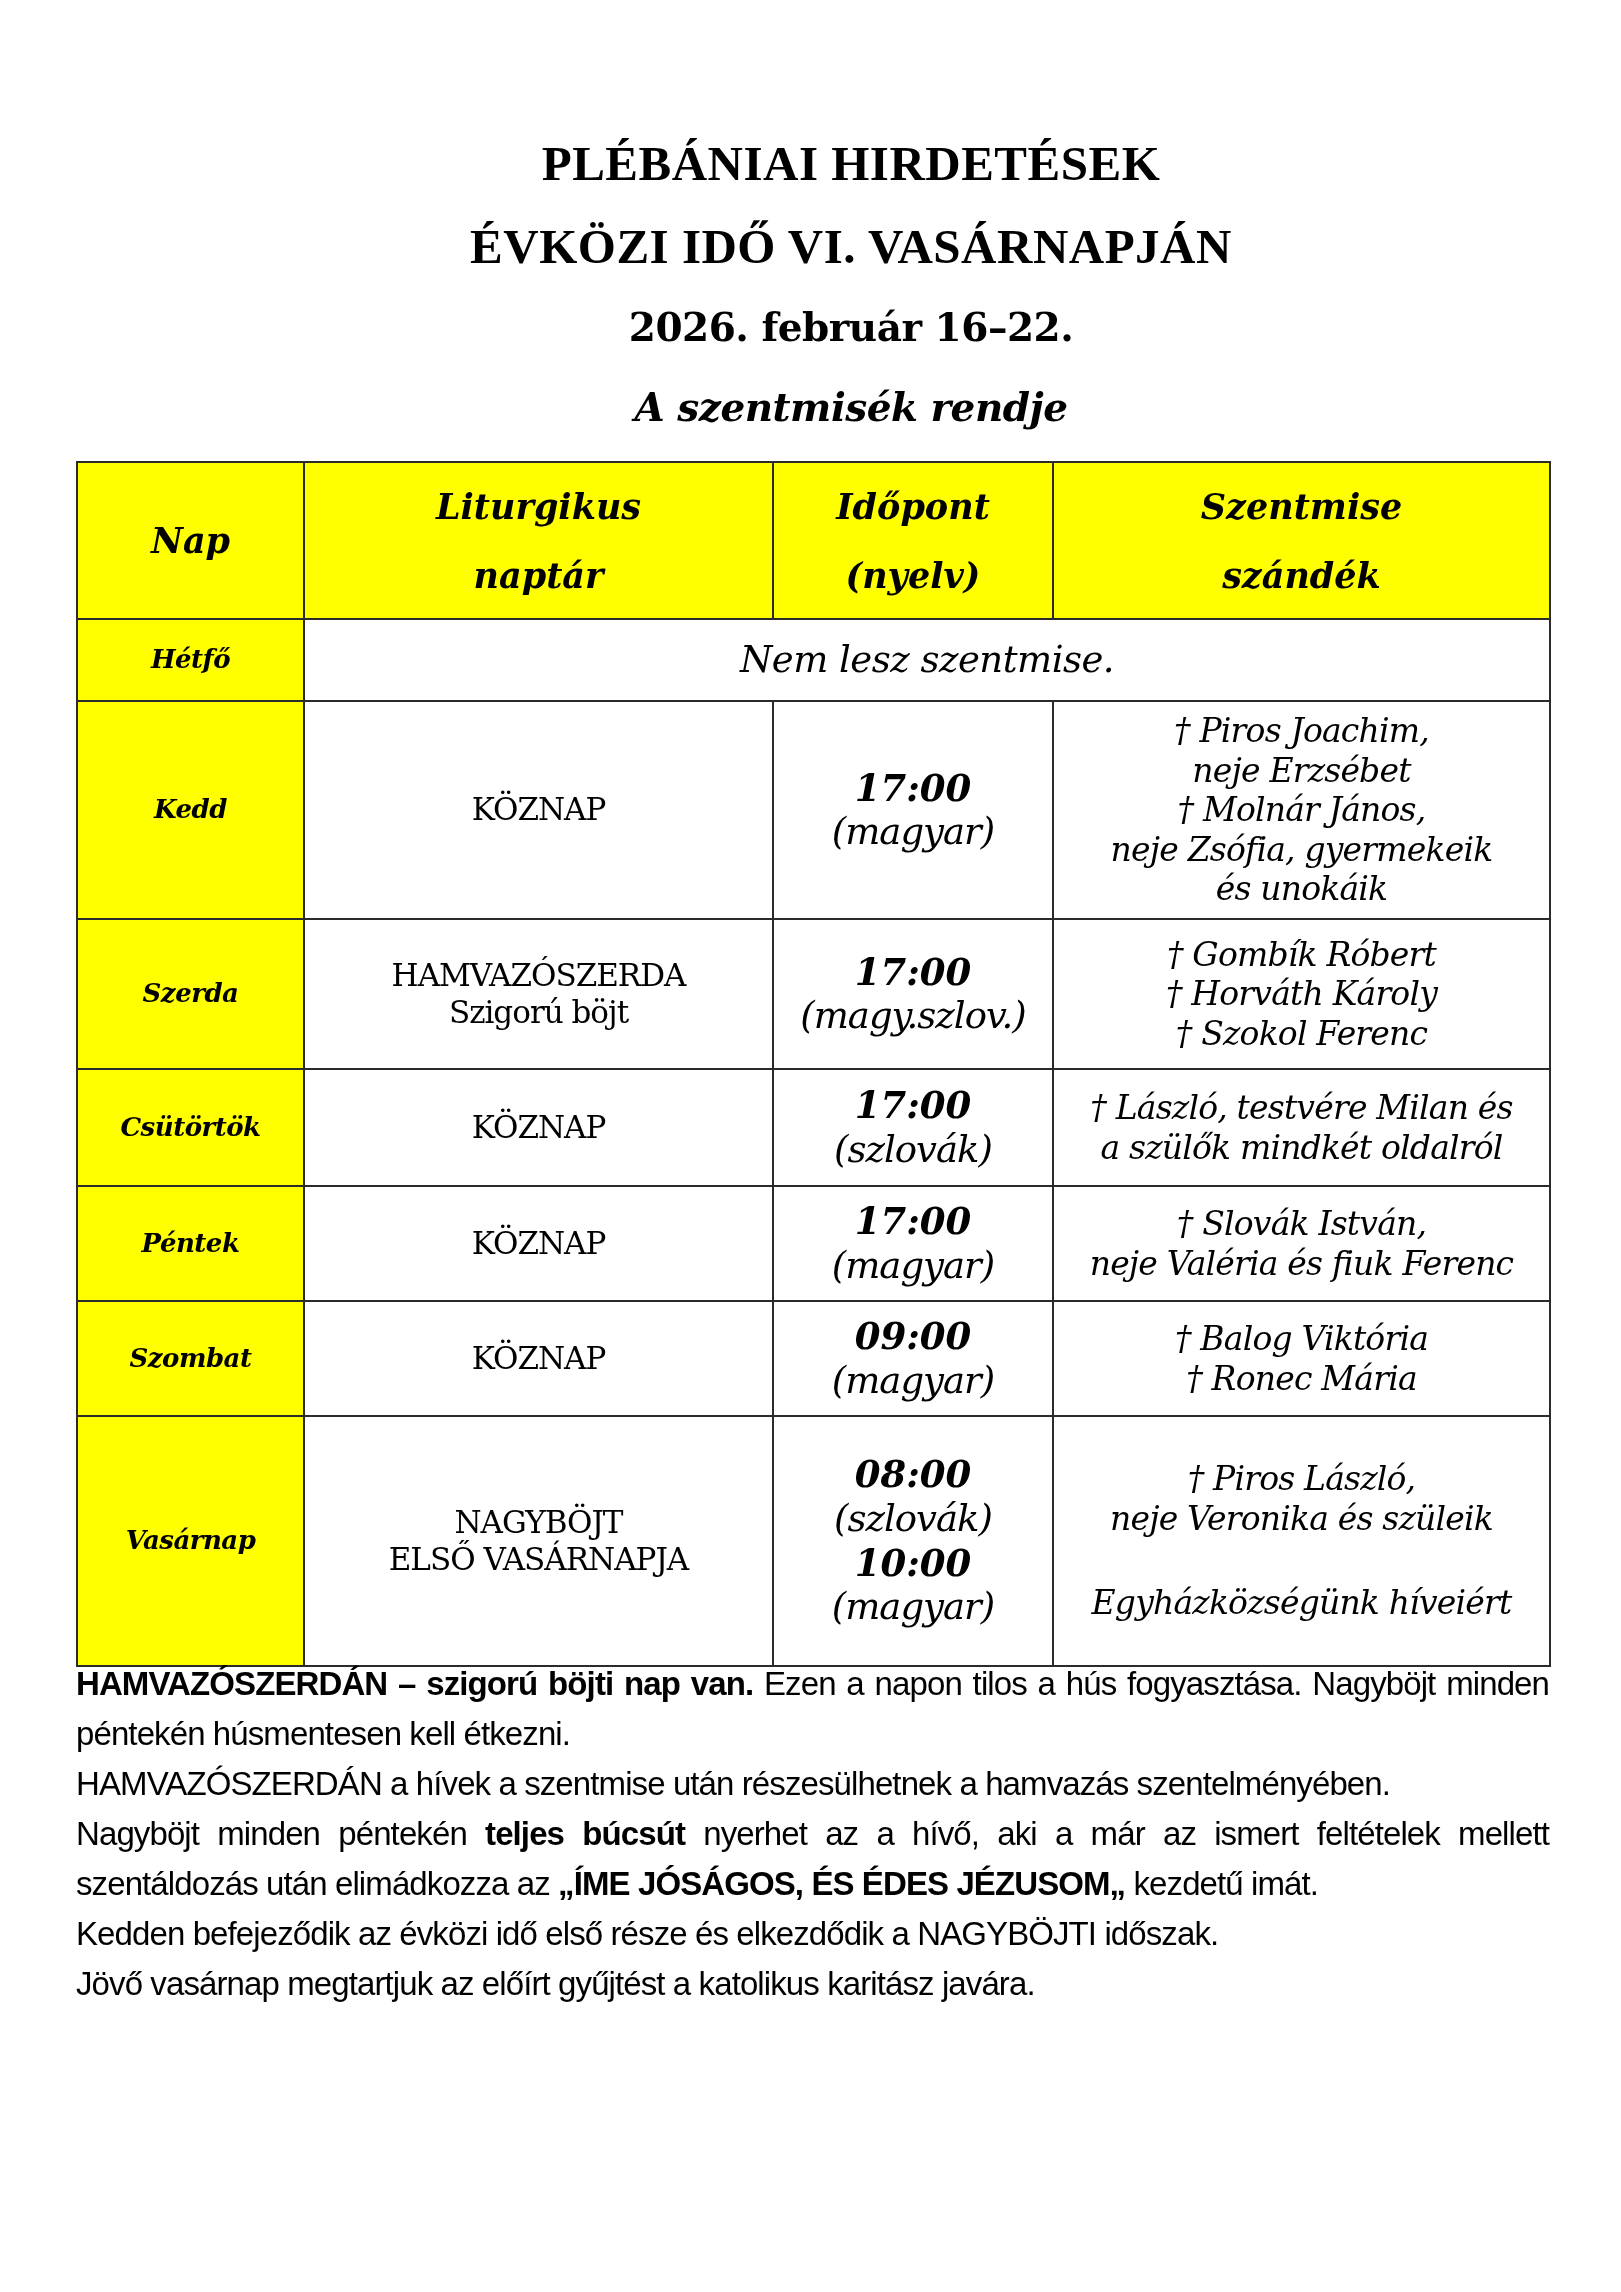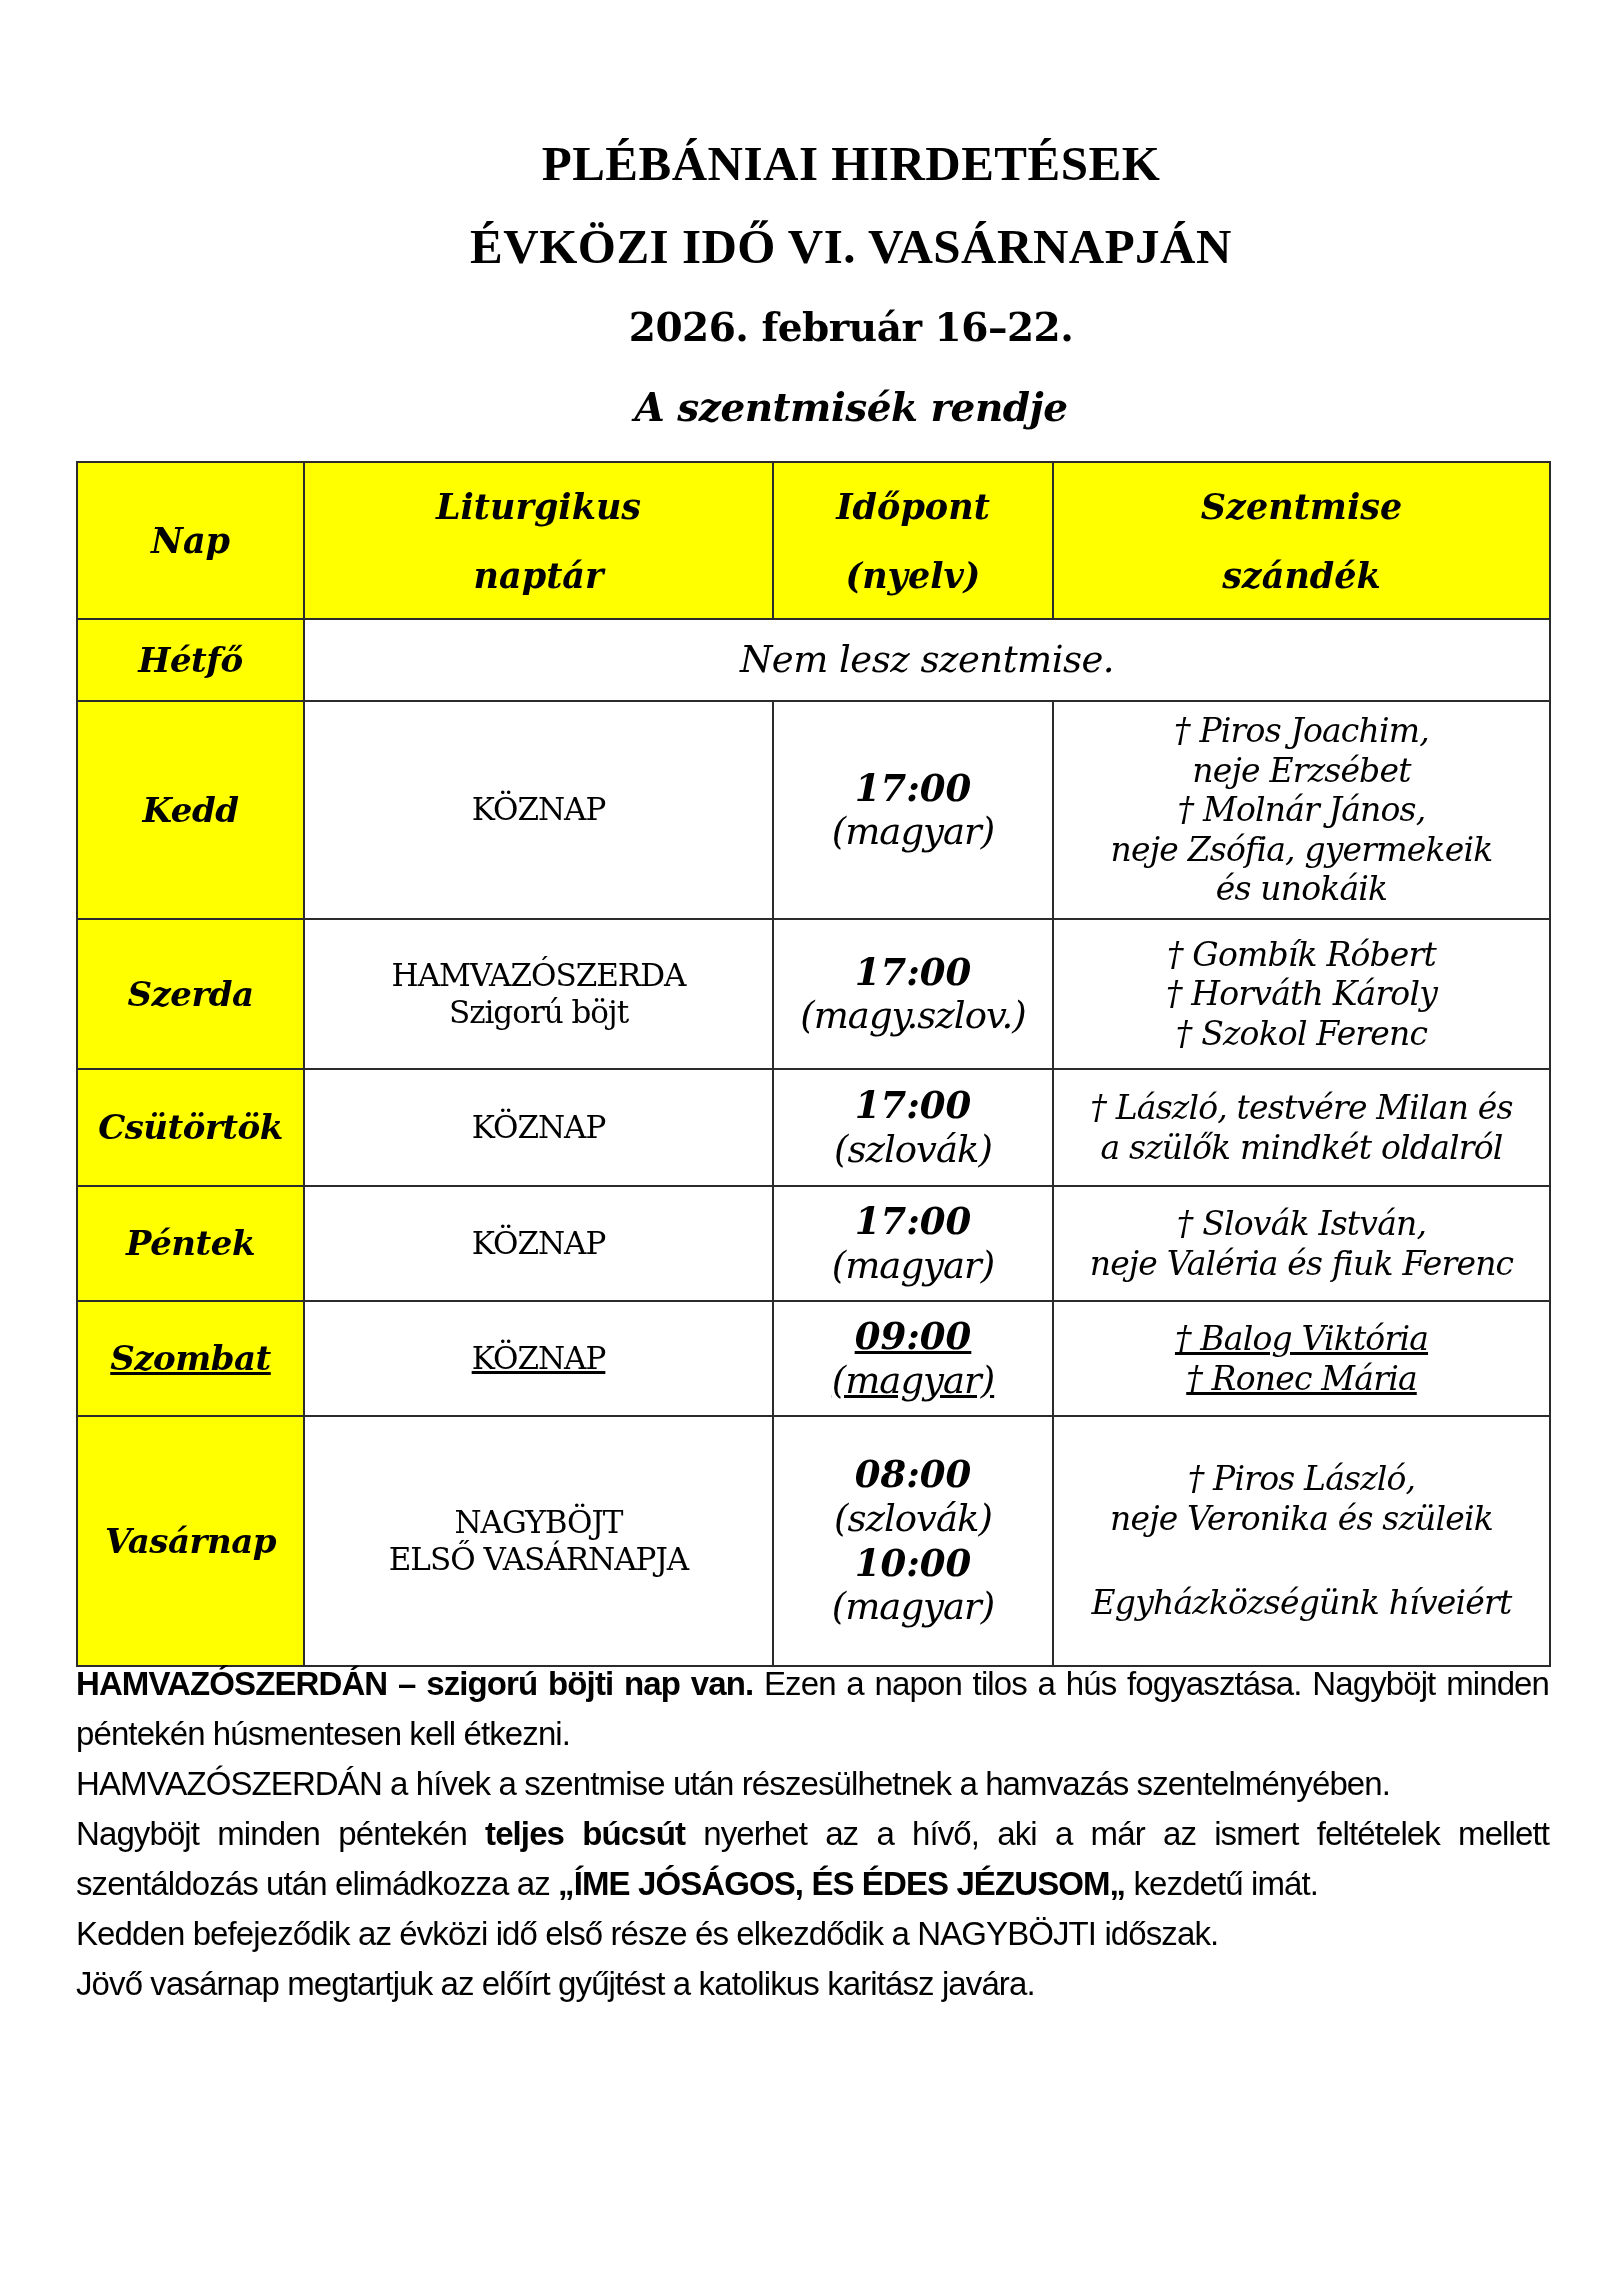--- a/index.html
+++ b/index.html
@@ -56,21 +56,21 @@
     col.c-day { width: 227px; }
     col.c-lit { width: 469px; }
     col.c-time { width: 280px; }
     col.c-int { width: 497px; }
 
     td.day {
       background: #ffff00;
       font-family: "DejaVu Serif", serif;
       font-style: italic;
       font-weight: bold;
-      font-size: 34px;
+      font-size: 26px;
       letter-spacing: -0.5px;
     }
     td.lit {
       font-family: "DejaVu Serif", serif;
       font-size: 31px;
       letter-spacing: -1px;
       line-height: 1.3;
     }
     td.time {
       font-family: "DejaVu Serif", serif;
@@ -104,21 +104,21 @@
     }
     .line { display: block; }
     .gap { display: block; height: 45px; }
 
     tr.r-head { height: 157px; }
     tr.r-mon { height: 82px; }
     tr.r-tue { height: 218px; }
     tr.r-wed { height: 150px; }
     tr.r-thu { height: 117px; }
     tr.r-fri { height: 115px; }
-    tr.r-sat { height: 115px; text-decoration: underline; }
+    tr.r-sat { height: 115px; }
     tr.r-sun { height: 250px; }
 
     .notes {
       position: absolute;
       left: 76px;
       top: 1659px;
       width: 1473px;
       font-family: Liberation Sans, sans-serif;
       font-size: 33px;
       line-height: 50px;

